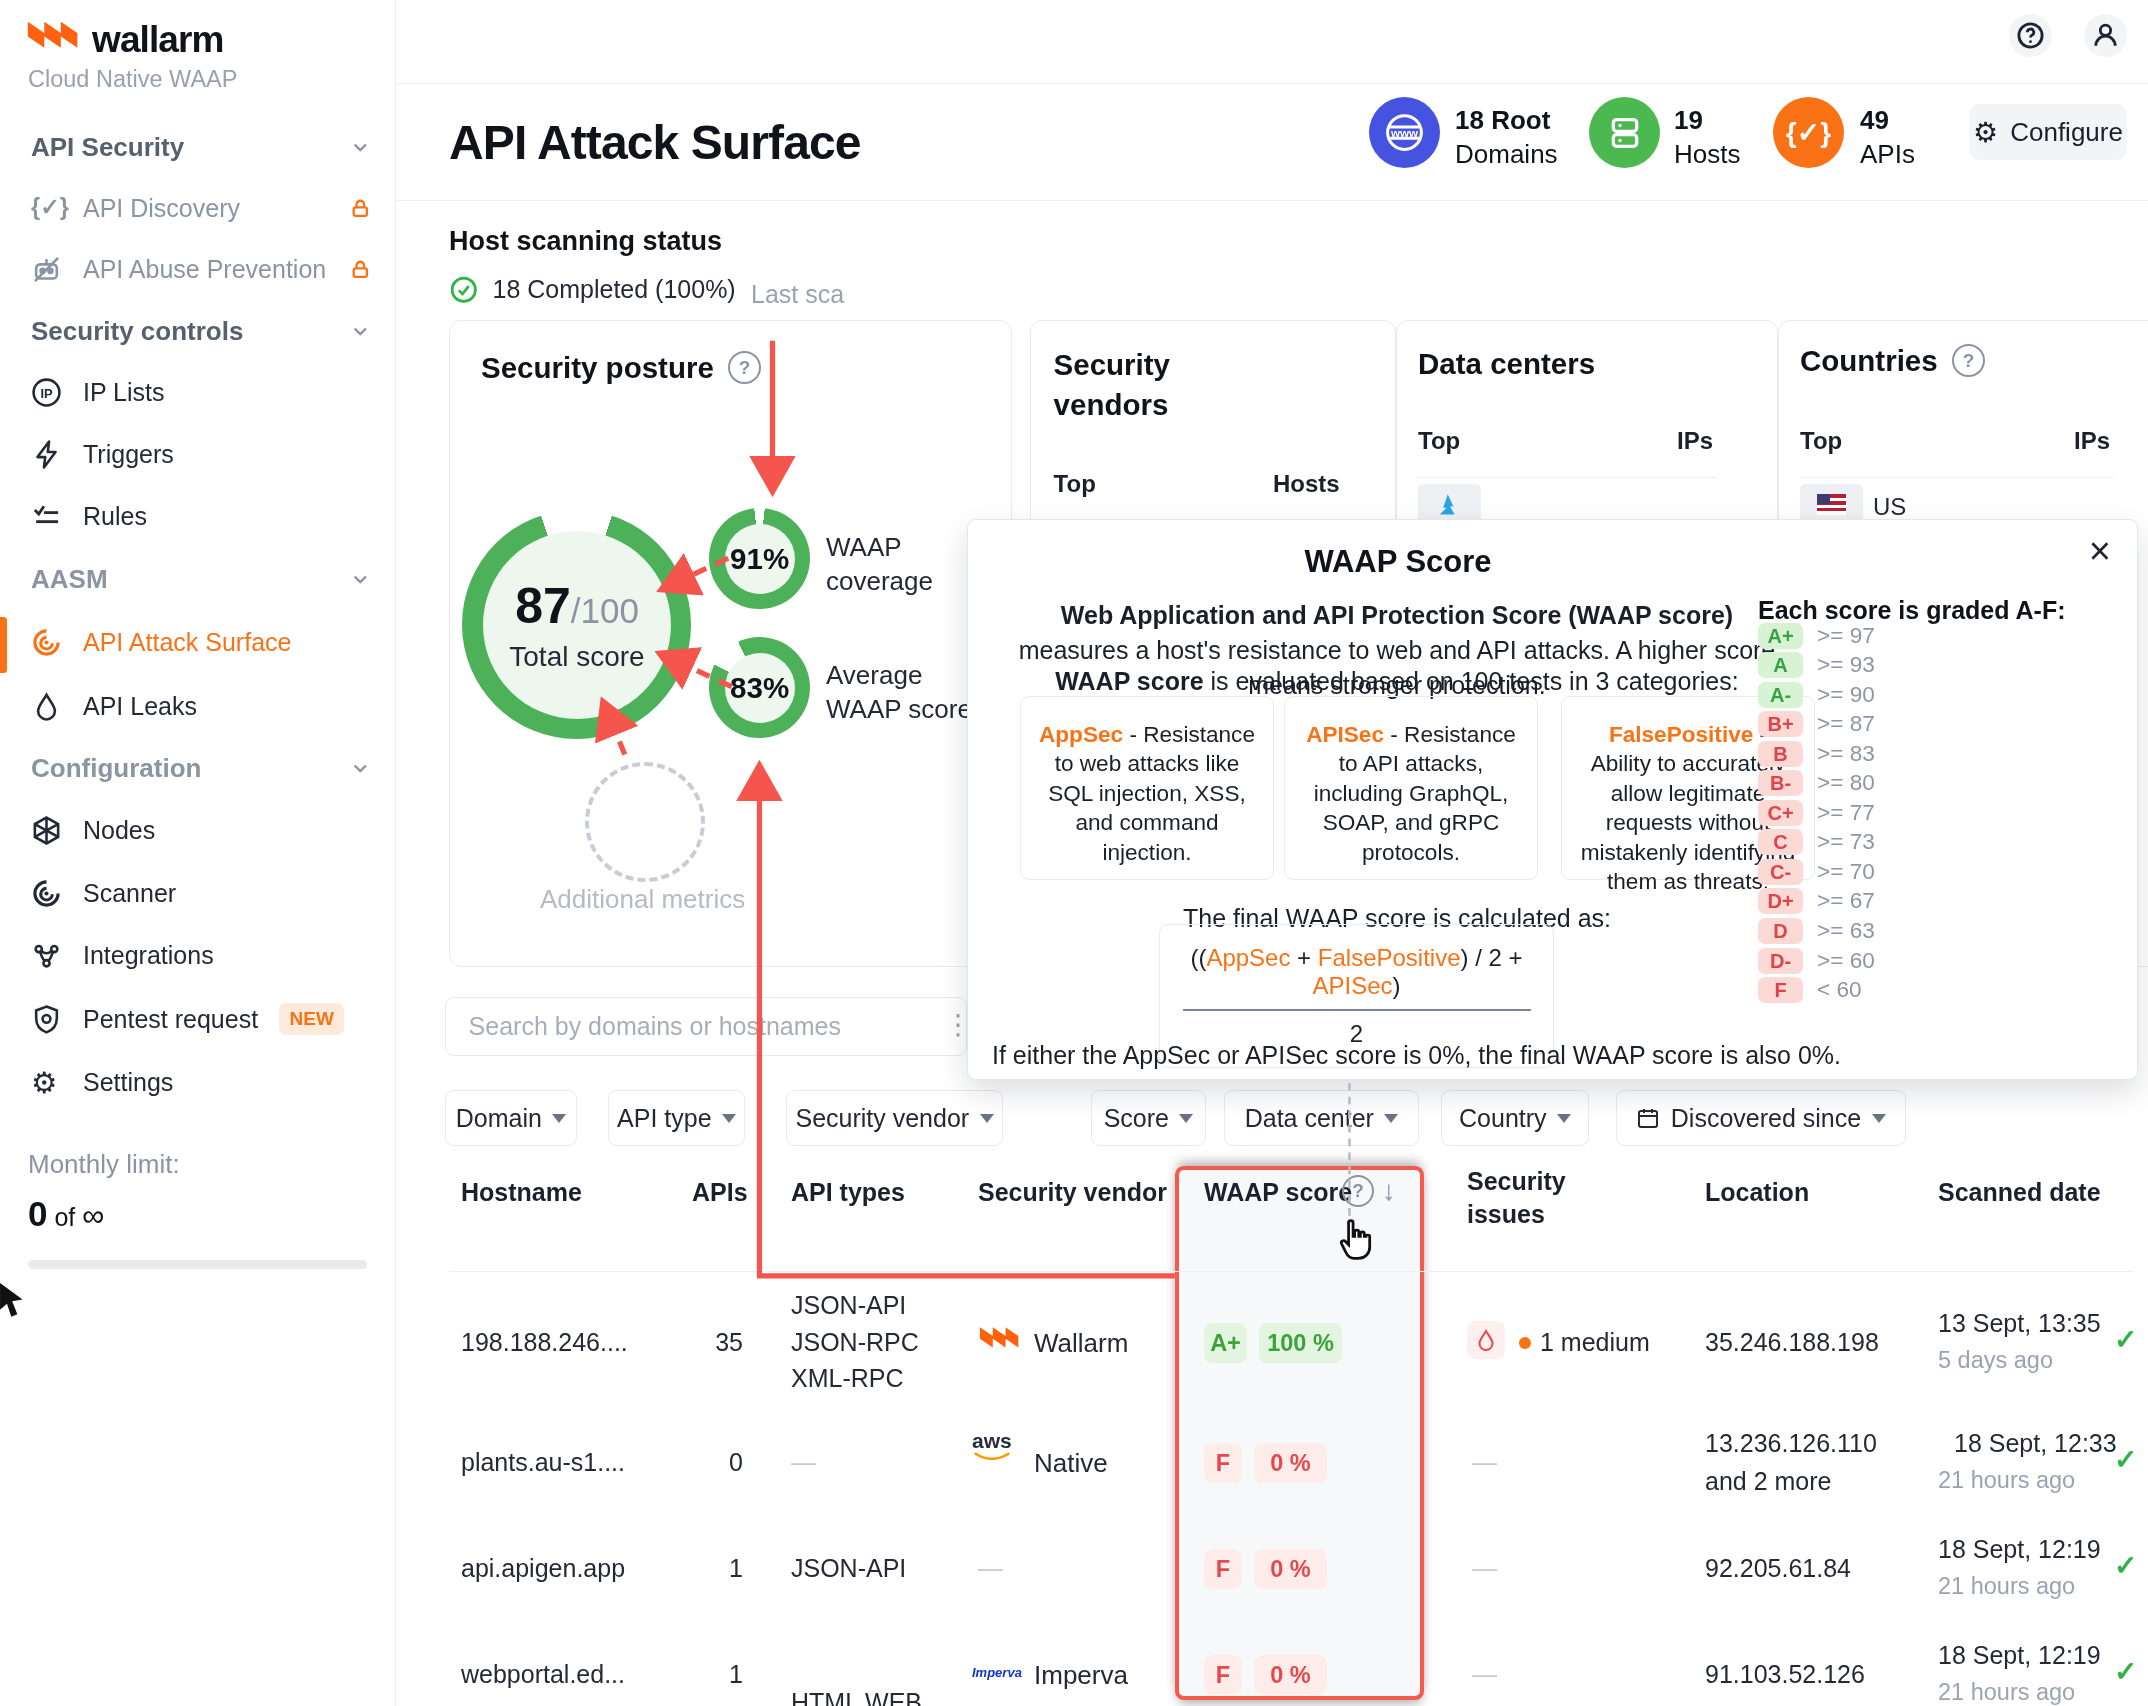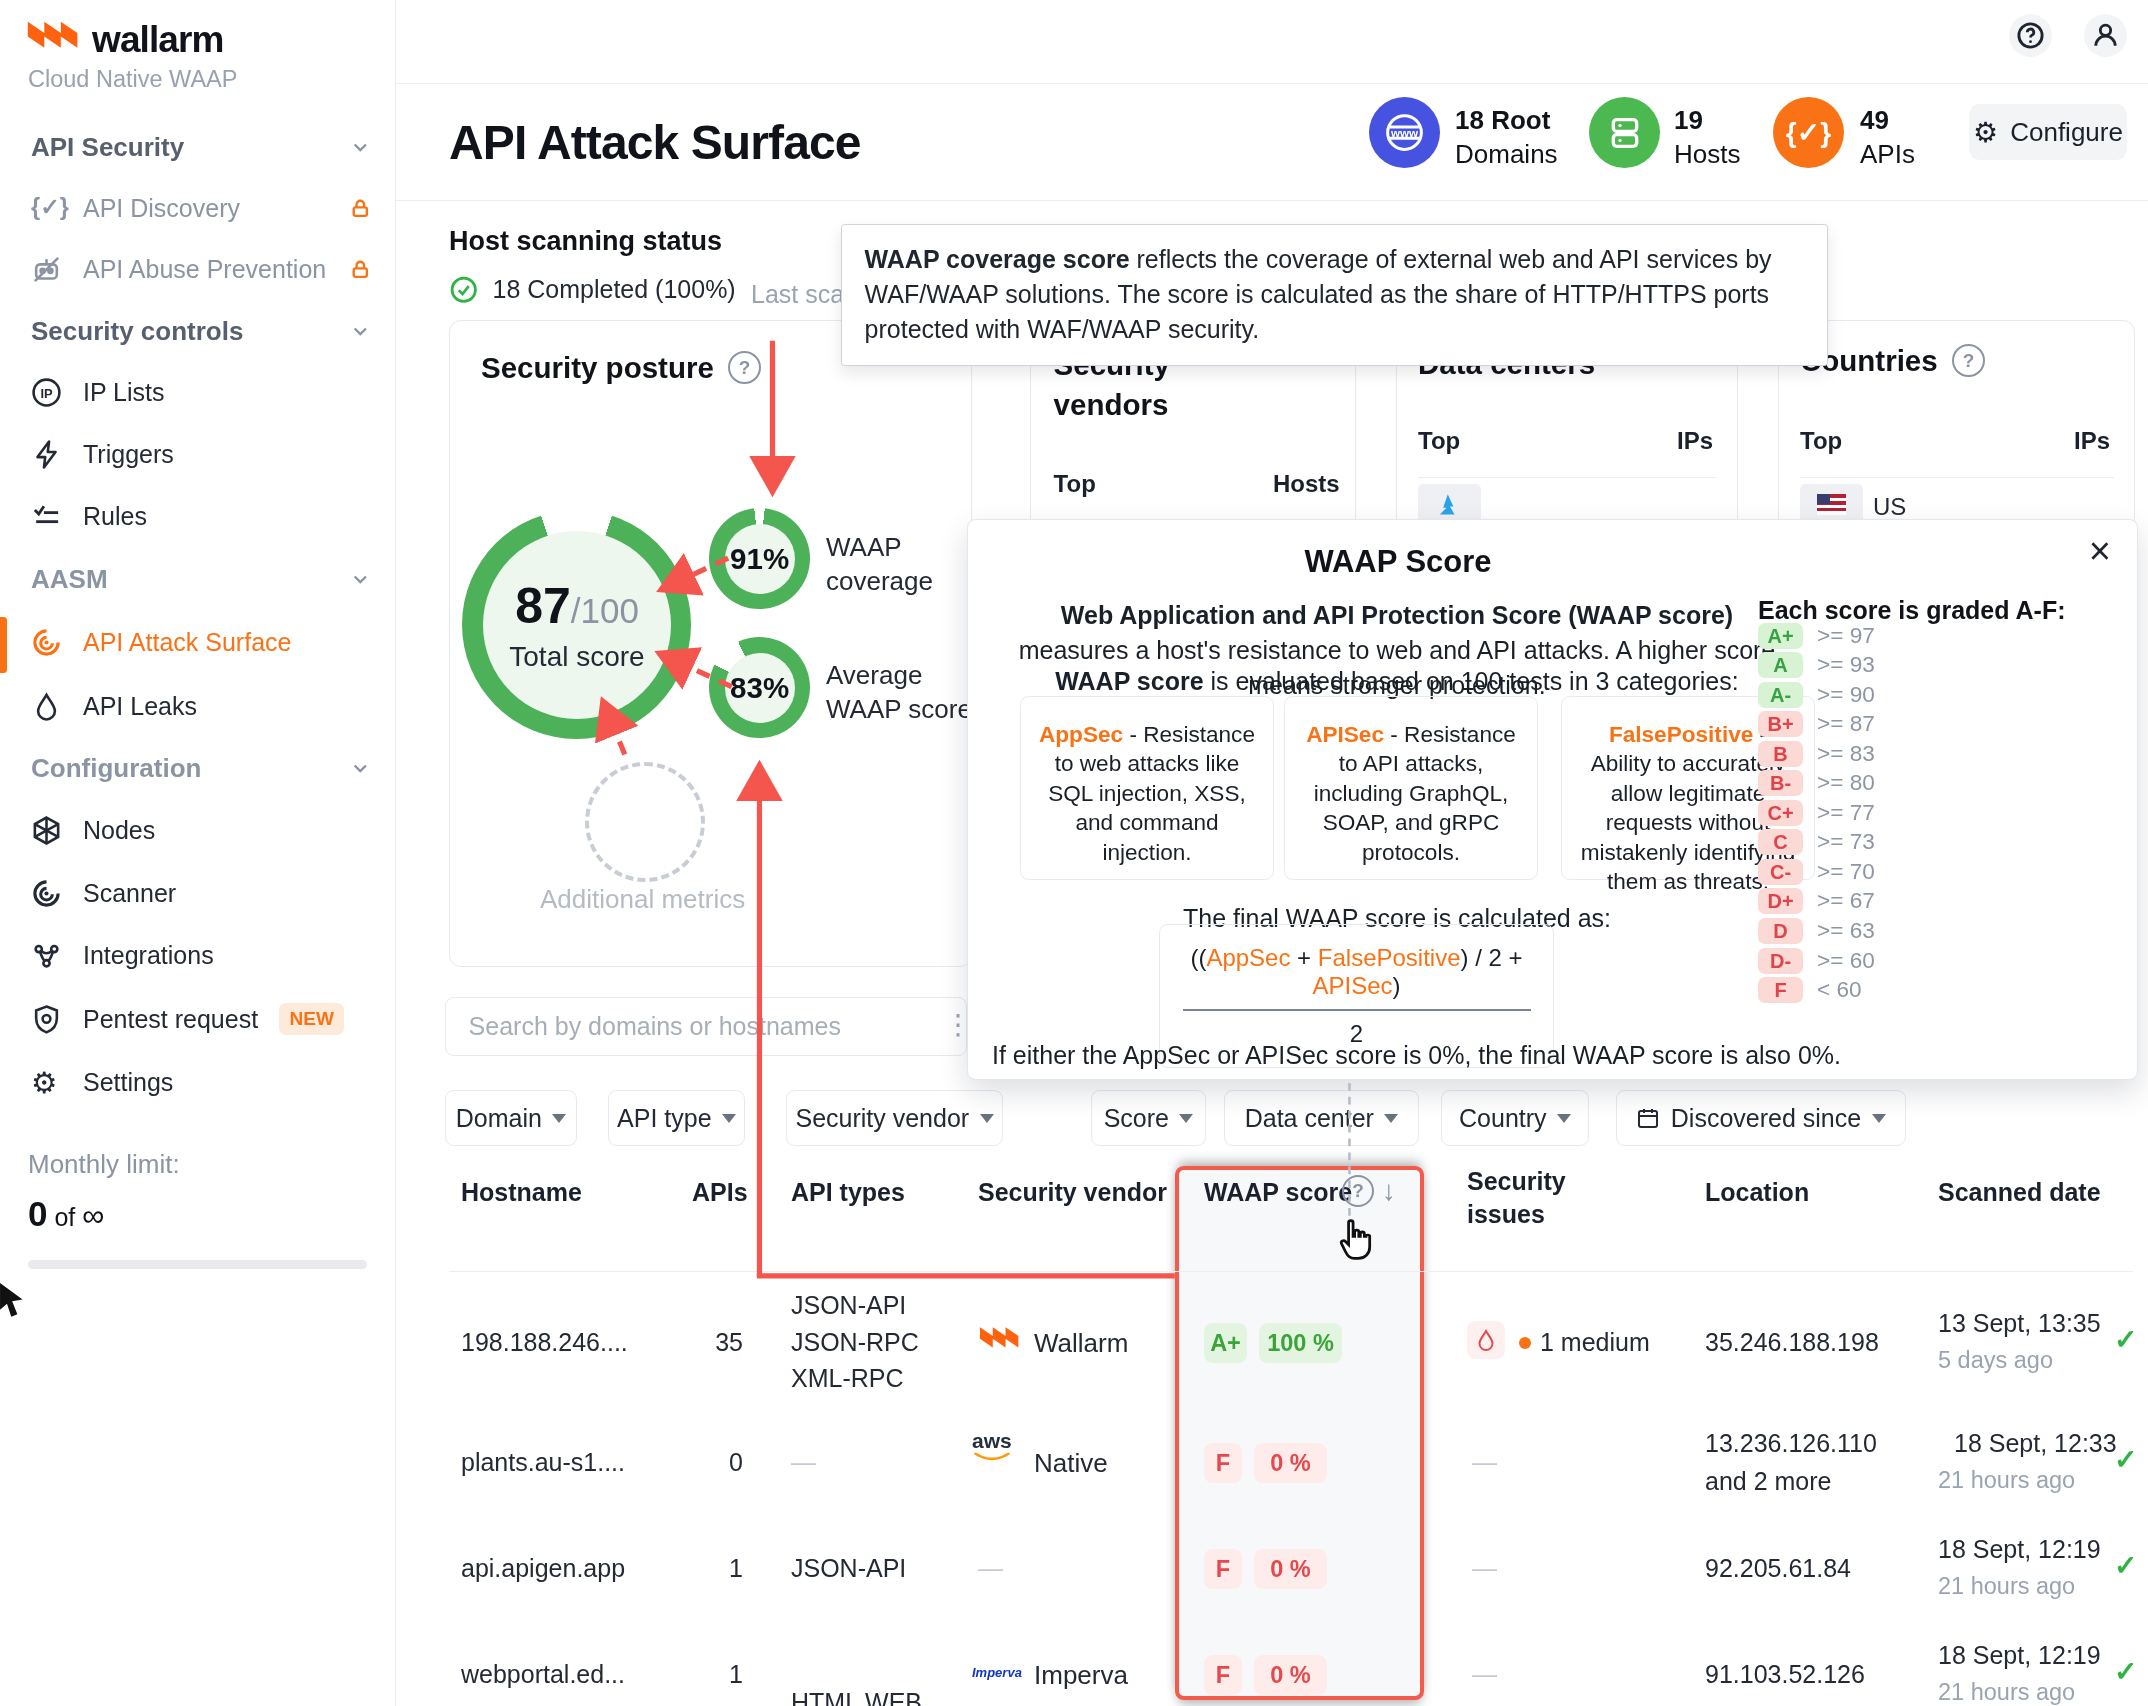--- a/index.html
+++ b/index.html
@@ -34,21 +34,21 @@
   .stat-circle{position:absolute;width:71px;height:71px;border-radius:50%;display:flex;align-items:center;justify-content:center;top:97px;}
   .stat-text{position:absolute;top:103px;font-size:26px;line-height:34px;color:#10131a;}
   .stat-text b{display:block;}
   .configure-btn{position:absolute;left:1969px;top:104px;width:158px;height:56px;background:#f3f4f6;border-radius:10.4px;
                  display:flex;align-items:center;justify-content:center;gap:12px;font-size:26px;color:#1a202c;}
   
   .scan-h{position:absolute;left:449px;top:226px;font-size:27px;font-weight:700;color:#10131a;}
   .scan-row{position:absolute;left:449px;top:275px;display:flex;align-items:center;gap:14px;font-size:25px;}
   .scan-last{position:absolute;left:751px;top:280px;font-size:25px;color:#9aa3b2;}
   
-  .card{position:absolute;background:#fff;border:1.7px solid #e8eaee;border-radius:12px;}
+  .card{position:absolute;background:#fff;border:1.7px solid #e8eaee;border-radius:12px;padding-left:40px;}
   .card-title{font-size:29.5px;font-weight:700;color:#10131a;}
   .qmark{display:inline-flex;width:29.5px;height:29.5px;border:2.6px solid #8b94a3;border-radius:50%;color:#8b94a3;
          font-size:19px;font-weight:700;align-items:center;justify-content:center;}
   .donut{position:absolute;border-radius:50%;}
   .donut .fill{position:absolute;border-radius:50%;background:#eef7ee;display:flex;flex-direction:column;
                align-items:center;justify-content:center;}
   .panel-col{font-size:24px;font-weight:700;color:#1a202c;}
   .icon-cell{position:absolute;width:63px;height:40px;background:#eef0f3;border-radius:5.2px;
              display:flex;align-items:center;justify-content:center;}
   .dim-big{color:#b4bbc6;}
@@ -390,23 +390,20 @@
     <div class="abs panel-col" style="left:295px;top:106px">IPs</div>
     <div class="hline" style="left:21px;top:156px;width:314px"></div>
     <div class="icon-cell" style="left:21px;top:163px">
       <div style="position:relative;width:29.5px;height:21px;background:repeating-linear-gradient(#b22234 0 3.5px,#fff 3.5px 7px)">
         <div style="position:absolute;left:0;top:0;width:13px;height:10.4px;background:#3c3b6e"></div>
       </div>
     </div>
     <div class="abs" style="left:94px;top:172px;font-size:24px">US</div>
   </div>
 
-  <div class="tooltip">
-    <b>WAAP coverage score</b><span> reflects the coverage of external web and API services by WAF/WAAP solutions. The score is calculated as the share of HTTP/HTTPS ports protected with WAF/WAAP security.</span>
-  </div>
 
   <input class="search" type="text" placeholder="Search by domains or hostnames" style="">
   <div class="abs" style="left:944px;top:1008px;font-size:28px;color:#9aa3b2">⋮</div>
 
   <div class="chip" style="left:445px;width:132px">
     <span>Domain</span>
       <span class="chev"></span>
   </div>
   <div class="chip" style="left:608px;width:137px">
     <span>API type</span>

